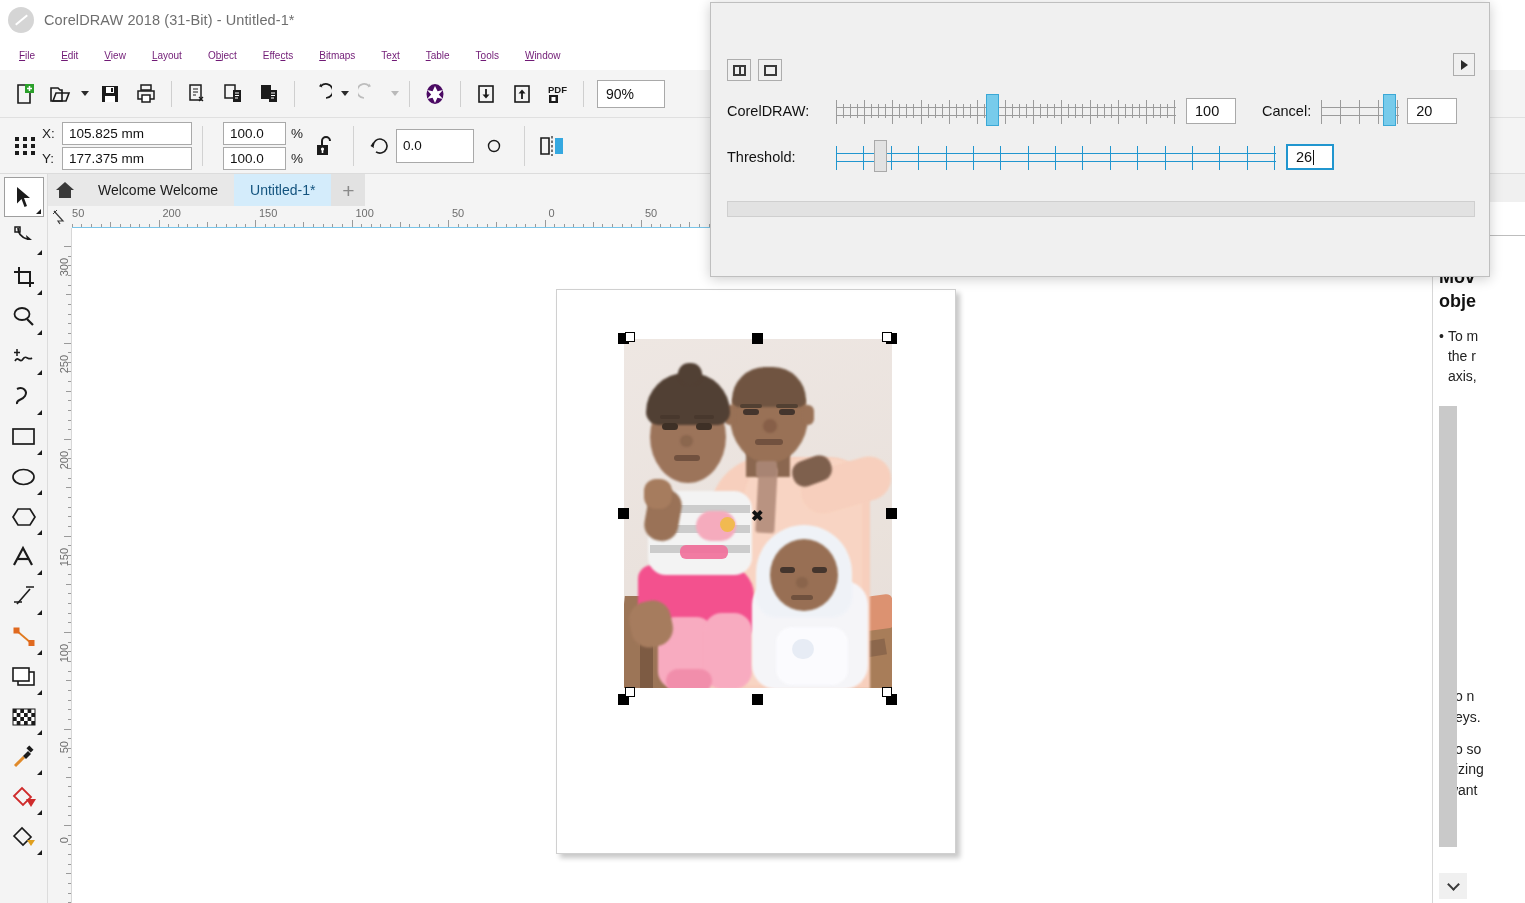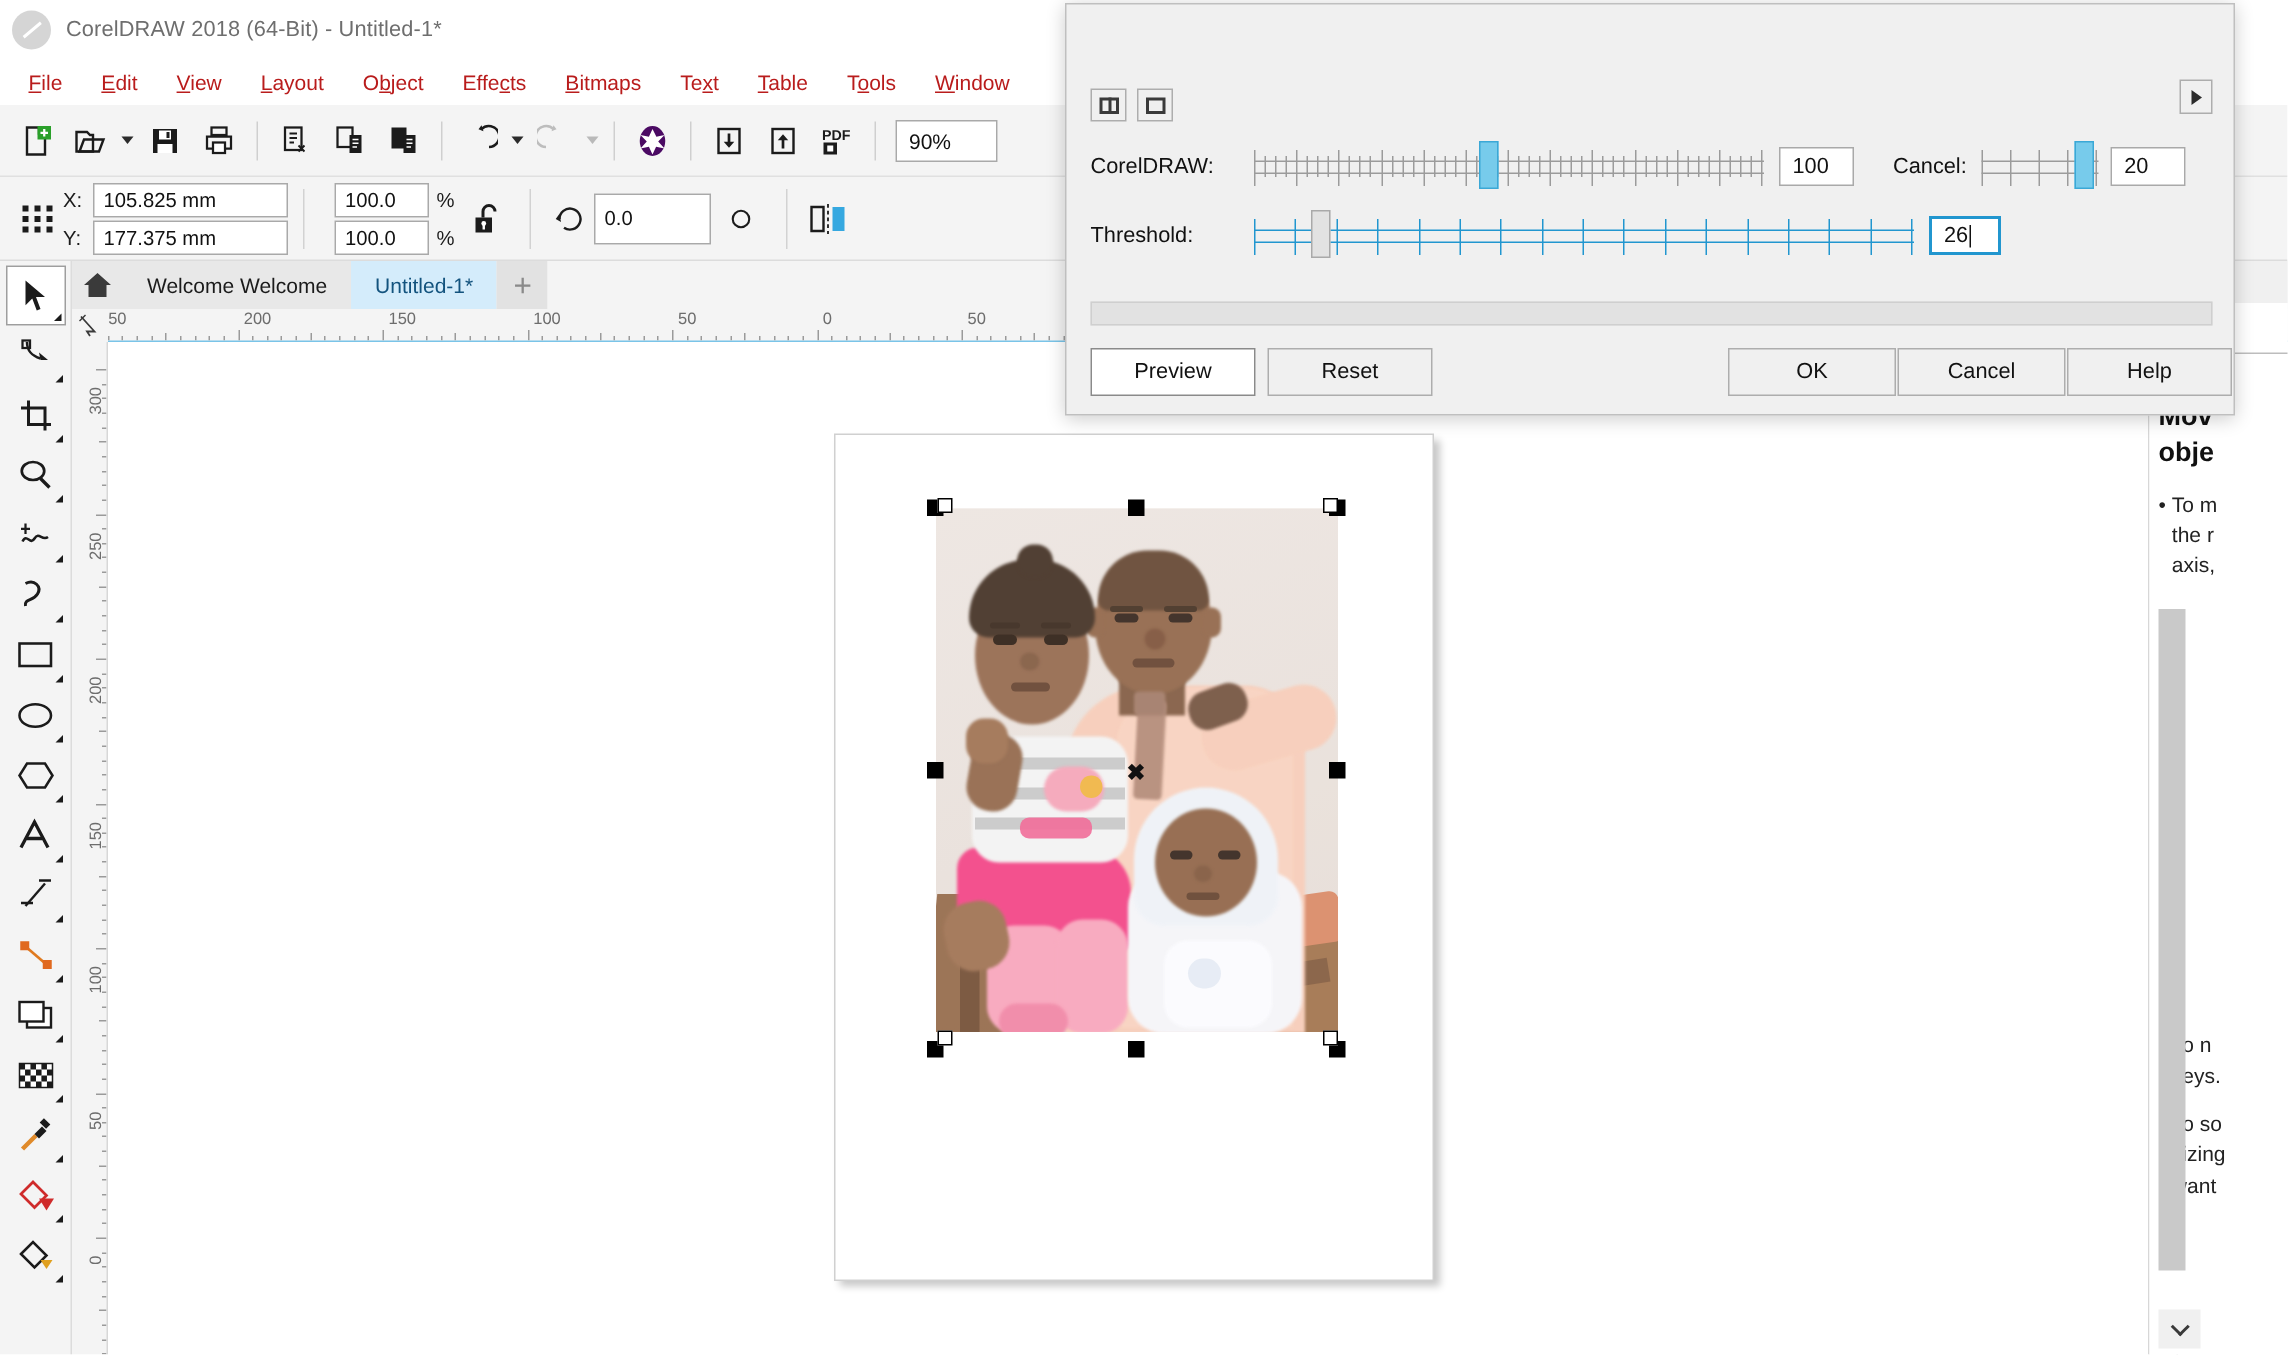--- a/index.html
+++ b/index.html
@@ -25,21 +25,21 @@
     width: 15px; height: 2px; background: #fff; transform: rotate(-40deg);
   }
   .title-text { font-size: 14.5px; color: #6e6e6e; letter-spacing: .1px; }
 
   
   .menubar {
     position: absolute; left: 0; top: 40px; width: 1525px; height: 30px;
     background: #ffffff; display: flex; align-items: center; padding-left: 6px;
   }
   .menu-item {
-    font-size: 14px; color: #b91c1c; padding: 4px 13px; cursor: default; white-space: nowrap;
+    font-size: 10px; color: #701a75; padding: 4px 13px; cursor: default; white-space: nowrap;
   }
   .menu-item u { text-decoration: underline; }
 
   
   .toolbar {
     position: absolute; left: 0; top: 70px; width: 1525px; height: 48px;
     background: #f4f4f4; border-bottom: 1px solid #e0e0e0;
     display: flex; align-items: center; padding-left: 6px;
   }
   .tb-btn {
@@ -268,21 +268,21 @@
   }
   .dbtn.white { background: #fff; border-color: #8a8a8a; }
 </style>
 </head>
 <body>
 
 <div id="app">
 
   <div class="titlebar">
     <div class="app-logo"></div>
-    <div class="title-text">CorelDRAW 2018 (64-Bit) - Untitled-1*</div>
+    <div class="title-text">CorelDRAW 2018 (31-Bit) - Untitled-1*</div>
   </div>
 
   <div class="menubar" id="menubar">
       <div class="menu-item"><u>F</u>ile</div>
       <div class="menu-item"><u>E</u>dit</div>
       <div class="menu-item"><u>V</u>iew</div>
       <div class="menu-item"><u>L</u>ayout</div>
       <div class="menu-item">O<u>b</u>ject</div>
       <div class="menu-item">Effe<u>c</u>ts</div>
       <div class="menu-item"><u>B</u>itmaps</div>
@@ -1119,23 +1119,16 @@
             <div class="sthumb gray" style="left: 38.43px;"></div>
           </div>
         <div class="numbox focus" style="width:48px;margin-left:10px">
           <span>26</span>
             <i class="caretbar"></i>
         </div>
       </div>
 
       <div class="progress-strip"></div>
 
-      <div class="btn-row">
-        <div class="dbtn white" style="left:0;width:110px">Preview</div>
-        <div class="dbtn" style="left:118px;width:110px">Reset</div>
-        <div class="dbtn" style="left:425px;width:112px">OK</div>
-        <div class="dbtn" style="left:538px;width:112px">Cancel</div>
-        <div class="dbtn" style="left:651px;width:110px">Help</div>
-      </div>
     </div>
   </div>
 
 </div>
 
 </body></html>

